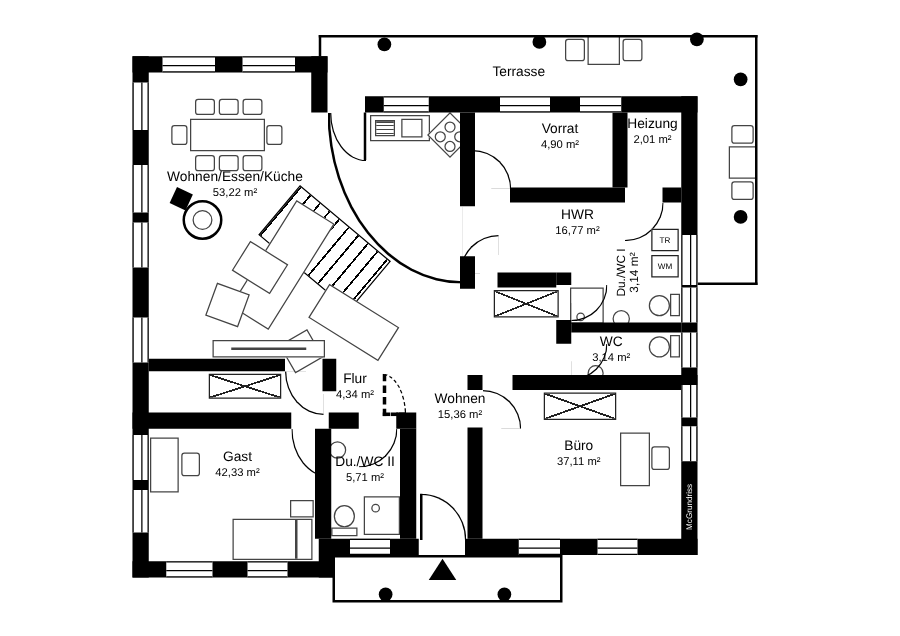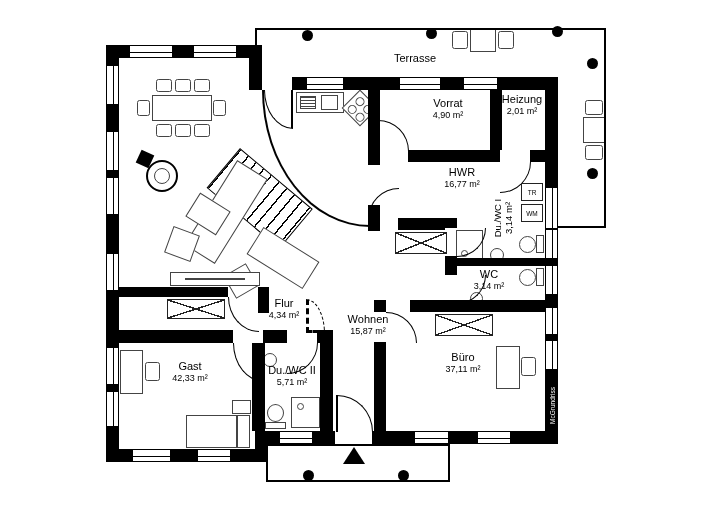--- a/index.html
+++ b/index.html
@@ -210,20 +210,24 @@
   <div class="furn" style="left:232px;top:400px;width:19px;height:14px;"></div>
 
   <div class="furn" style="left:496px;top:346px;width:24px;height:43px;"></div>
   <div class="furn chair" style="left:521px;top:357px;width:15px;height:19px;"></div>
 
   <div class="porch" style="left:266px;top:444px;width:184px;height:38px;"></div>
   <div class="post" style="left:303px;top:470px;"></div>
   <div class="post" style="left:398px;top:470px;"></div>
   <div class="arrow-up" style="left:343px;top:447px;"></div>
 
+  <div class="room-label" style="left:188px;top:136px;">
+    <div class="nm">Wohnen/Essen/Küche</div>
+      <div class="ar">53,22 m²</div>
+  </div>
   <div class="room-label" style="left:448px;top:97px;">
     <div class="nm">Vorrat</div>
       <div class="ar">4,90 m²</div>
   </div>
   <div class="room-label" style="left:522px;top:93px;">
     <div class="nm">Heizung</div>
       <div class="ar">2,01 m²</div>
   </div>
   <div class="room-label" style="left:462px;top:166px;">
     <div class="nm">HWR</div>
@@ -236,21 +240,21 @@
   <div class="room-label" style="left:489px;top:268px;">
     <div class="nm">WC</div>
       <div class="ar">3,14 m²</div>
   </div>
   <div class="room-label" style="left:284px;top:297px;">
     <div class="nm">Flur</div>
       <div class="ar">4,34 m²</div>
   </div>
   <div class="room-label" style="left:368px;top:313px;">
     <div class="nm">Wohnen</div>
-      <div class="ar">15,87 m²</div>
+      <div class="ar">15,36 m²</div>
   </div>
   <div class="room-label" style="left:190px;top:360px;">
     <div class="nm">Gast</div>
       <div class="ar">42,33 m²</div>
   </div>
   <div class="room-label" style="left:292px;top:364px;">
     <div class="nm">Du./WC II</div>
       <div class="ar">5,71 m²</div>
   </div>
   <div class="room-label" style="left:463px;top:351px;">

